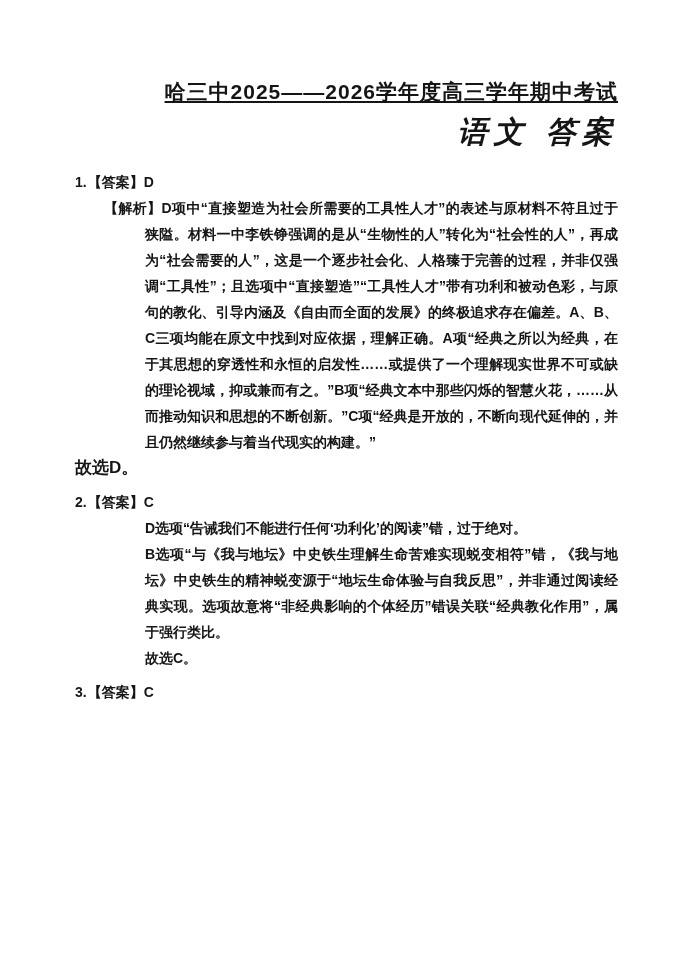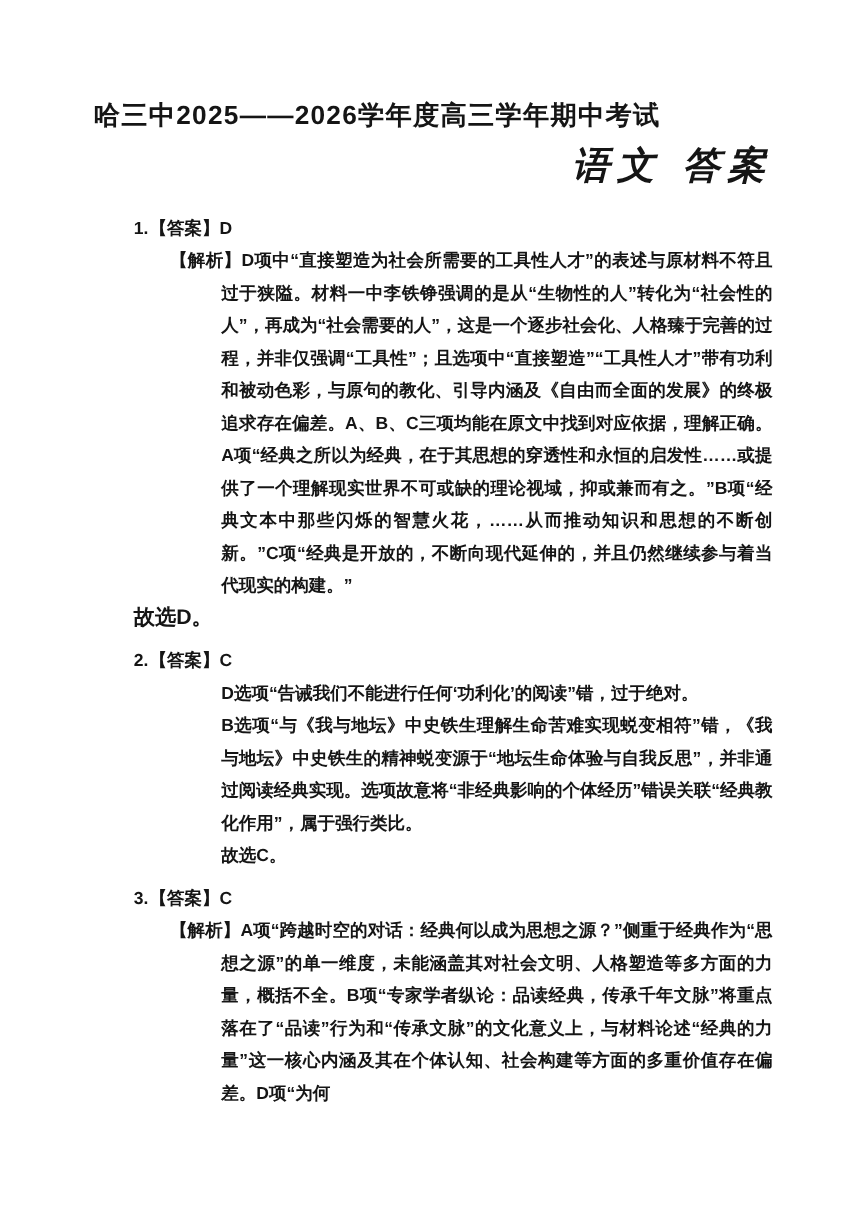--- a/index.html
+++ b/index.html
@@ -8,36 +8,37 @@
     background:#ffffff;color:#151515;
     font-family:"Liberation Sans","DejaVu Sans",sans-serif;
     -webkit-font-smoothing:antialiased;
   }
   .page{
     box-sizing:border-box;
     width:688px;height:972px;
     padding:78px 70px 0 75px;
   }
   .doc-title{
-    text-align:left;
+    text-align:right;
     font-size:21px;
     font-weight:bold;
     letter-spacing:1px;
     margin:0 0 6px 0;
+    text-decoration:underline;
   }
   .doc-subtitle{
     text-align:right;
     font-size:30px;
     font-weight:bold;
     font-family:"DejaVu Serif","Liberation Serif",serif;
     font-style:italic;
     letter-spacing:6px;
     margin:0 0 16px 0;
   }
-  .question{margin-top:8px;margin-left:32px;}
+  .question{margin-top:8px;}
   .q-line{
     font-size:14px;
     font-weight:bold;
     line-height:26px;
   }
   .q-line .num{margin-right:1px;}
   .analysis{
     font-size:14px;
     font-weight:bold;
     line-height:26px;
@@ -82,18 +83,15 @@
     </div>
     <div class="analysis cont">D选项“告诫我们不能进行任何‘功利化’的阅读”错，过于绝对。</div>
     <div class="analysis cont">B选项“与《我与地坛》中史铁生理解生命苦难实现蜕变相符”错，《我与地坛》中史铁生的精神蜕变源于“地坛生命体验与自我反思”，并非通过阅读经典实现。选项故意将“非经典影响的个体经历”错误关联“经典教化作用”，属于强行类比。</div>
     <div class="analysis cont">故选C。</div>
   </section>
 
   <section class="question">
     <div class="q-line">
       <span class="num">3.</span><span class="lbl">【答案】</span><span>C</span>
     </div>
-    <div class="analysis hang">
-      <span class="lbl">【解析】</span><span>A项“跨越时空的对话：经典何以成为思想之源？”侧重于经典作为“思想之源”的单一维度，未能涵盖其对社会文明、人格塑造等多方面的力量，概括不全。B项“专家学者纵论：品读经典，传承千年文脉”将重点落在了“品读”行为和“传承文脉”的文化意义上，与材料论述“经典的力量”这一核心内涵及其在个体认知、社会构建等方面的多重价值存在偏差。D项“为何</span>
-    </div>
   </section>
 
 </div>
 
 </body></html>

